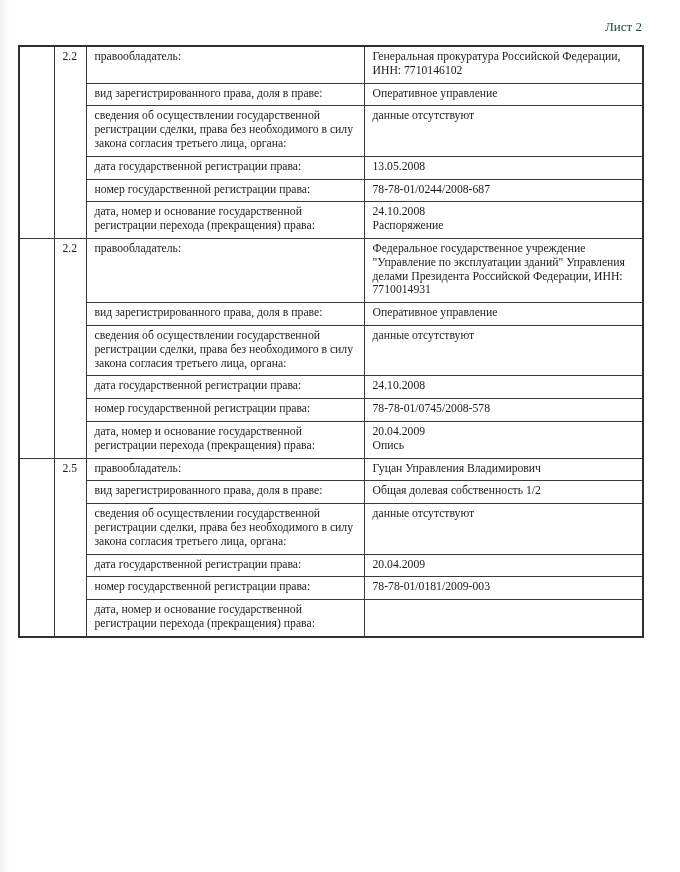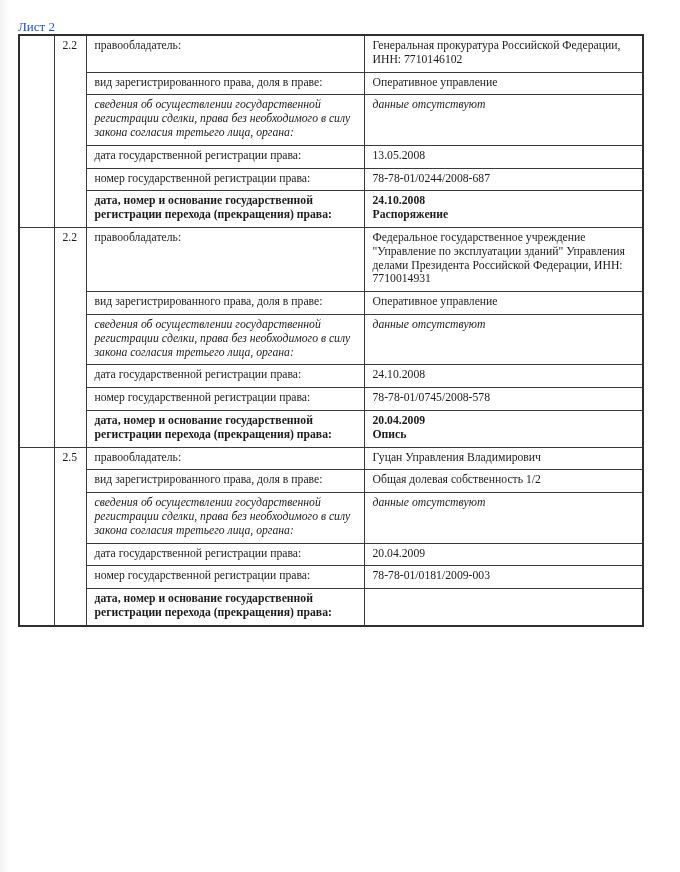--- a/index.html
+++ b/index.html
@@ -21,23 +21,25 @@
     width: 10px;
     background: linear-gradient(to right, rgba(180,180,180,0.18), rgba(255,255,255,0));
     pointer-events: none;
   }
   .page {
     padding-top: 19px;
   }
   .sheet-label {
     width: 624px;
     margin-left: 18px;
+    text-align: right;
     font-size: 13px;
     line-height: 15px;
-    color: #1d4ed8;
+    margin-bottom: 11px;
+    color: #14532d;
   }
   table.registry {
     margin-left: 18px;
     width: 624px;
     border-collapse: collapse;
     table-layout: fixed;
     border: 2px solid #2f2f2f;
     padding-left: 40px;
   }
   table.registry td {
@@ -50,22 +52,22 @@
     word-wrap: break-word;
   }
   td.c-spacer { }
   td.c-num {
     text-align: left;
     padding-left: 7px;
     padding-top: 4px;
   }
   td.c-label { }
   td.c-value { white-space: pre-line; margin-top: 13px; }
-  tr.r-tall td { height: 38px; font-style: italic; }
-  tr.r-last td { height: 26px; font-weight: bold; }
+  tr.r-tall td { height: 38px; }
+  tr.r-last td { height: 26px; }
 </style>
 </head>
 <body>
 
 <div class="scan-edge"></div>
 
 <div class="page">
 
   <div class="sheet-label">Лист 2</div>
 

